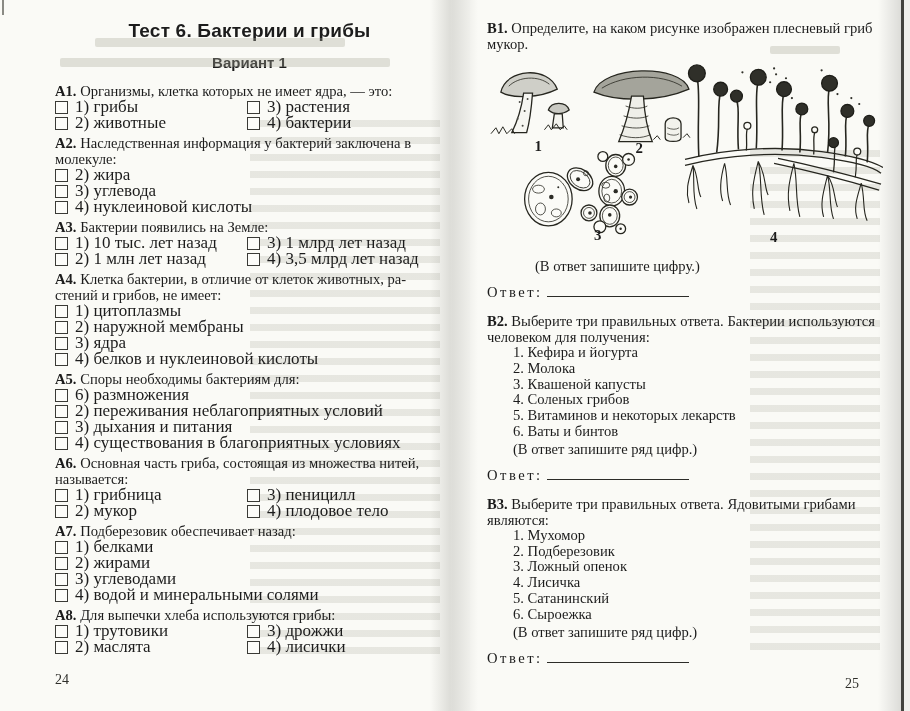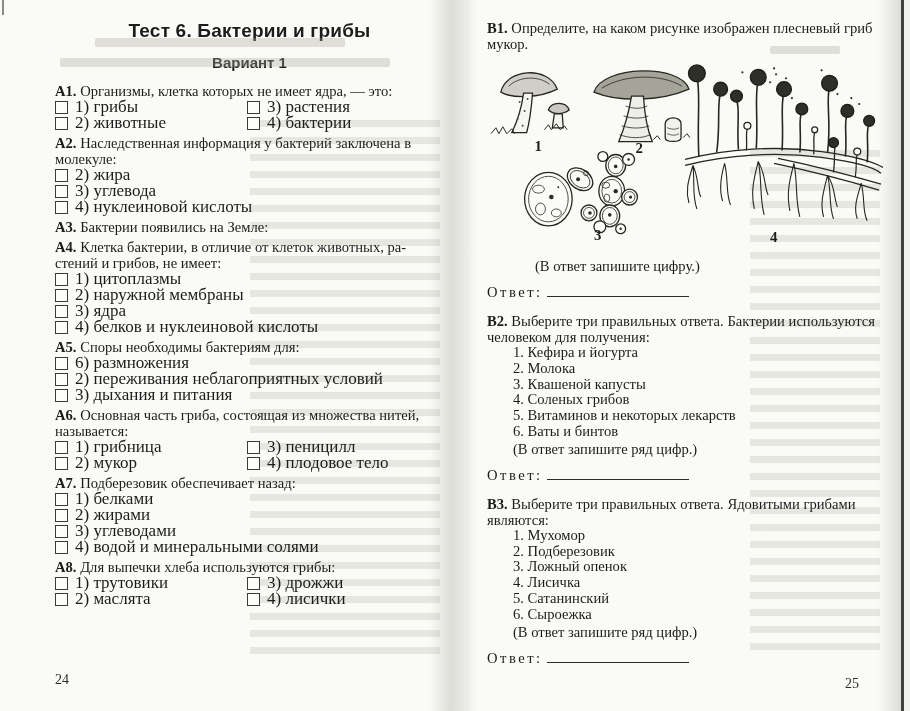--- a/index.html
+++ b/index.html
@@ -100,20 +100,38 @@
             <span>3) углевода</span>
           </div>
           <div class="opt">
             <span class="cb"></span>
             <span>4) нуклеиновой кислоты</span>
           </div>
         </div>
     </div>
     <div class="q">
       <p class="qhead"><b>А3.</b> <span>Бактерии появились на Земле:</span></p>
+      <div class="opts two">
+          <div class="opt">
+            <span class="cb"></span>
+            <span>1) 10 тыс. лет назад</span>
+          </div>
+          <div class="opt">
+            <span class="cb"></span>
+            <span>3) 1 млрд лет назад</span>
+          </div>
+          <div class="opt">
+            <span class="cb"></span>
+            <span>2) 1 млн лет назад</span>
+          </div>
+          <div class="opt">
+            <span class="cb"></span>
+            <span>4) 3,5 млрд лет назад</span>
+          </div>
+        </div>
     </div>
     <div class="q">
       <p class="qhead"><b>А4.</b> <span>Клетка бактерии, в отличие от клеток животных, ра­стений и грибов, не имеет:</span></p>
       <div class="opts one">
           <div class="opt">
             <span class="cb"></span>
             <span>1) цитоплазмы</span>
           </div>
           <div class="opt">
             <span class="cb"></span>
@@ -136,20 +154,24 @@
             <span class="cb"></span>
             <span>6) размножения</span>
           </div>
           <div class="opt">
             <span class="cb"></span>
             <span>2) переживания неблагоприятных условий</span>
           </div>
           <div class="opt">
             <span class="cb"></span>
             <span>3) дыхания и питания</span>
+          </div>
+          <div class="opt">
+            <span class="cb"></span>
+            <span>4) существования в благоприятных условиях</span>
           </div>
         </div>
     </div>
     <div class="q">
       <p class="qhead"><b>А6.</b> <span>Основная часть гриба, состоящая из множества нитей, называется:</span></p>
       <div class="opts two">
           <div class="opt">
             <span class="cb"></span>
             <span>1) грибница</span>
           </div>

